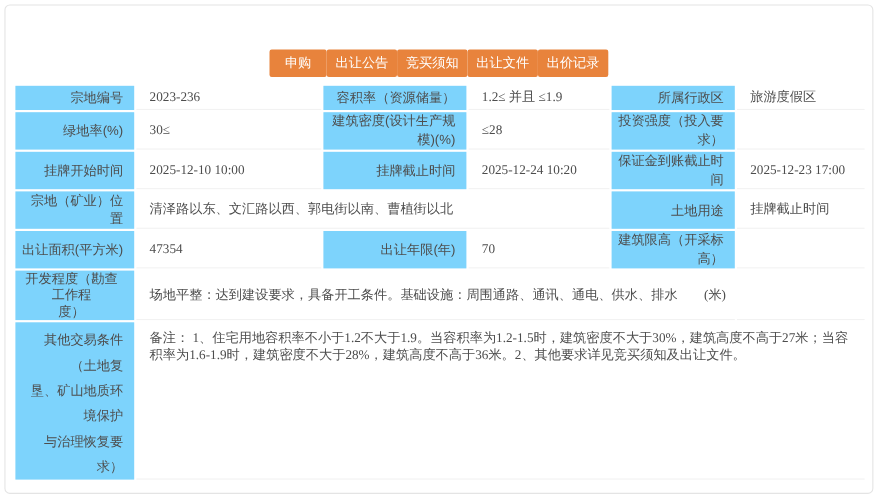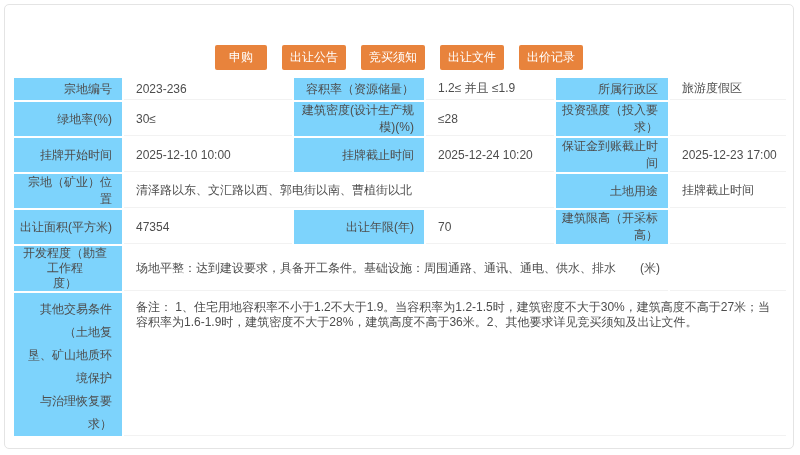--- a/index.html
+++ b/index.html
@@ -1,28 +1,28 @@
 <!DOCTYPE html>
 <html><head>
 <meta charset="utf-8">
 <style>
   html,body{margin:0;padding:0;background:#ffffff;}
   body{width:800px;height:455px;position:relative;font-family:"Liberation Sans",sans-serif;}
   .card{position:absolute;left:4px;top:4px;width:790px;height:445px;background:#fff;
         border:1px solid #e4e4e4;border-radius:5px;box-sizing:border-box;overflow:hidden;}
-  .toolbar{display:flex;justify-content:center;gap:15px;padding-top:40px;}
+  .toolbar{display:flex;justify-content:center;padding-top:40px;}
   .btn{background:#e8833c;color:#fff;font-size:12px;height:25px;line-height:25px;
        padding:0 8px;min-width:52px;box-sizing:border-box;text-align:center;border:none;
        border-radius:2px;cursor:pointer;font-family:"Liberation Sans",sans-serif;}
   table.detail{margin:6px 6px 0 7px;border-collapse:separate;border-spacing:2px;
        table-layout:fixed;width:776px;font-size:12px;color:#4d4d4d;}
   td{overflow:hidden;}
   td.lbl{background:#7dd3fc;text-align:right;padding:0 10px 0 4px;vertical-align:middle;}
   td.val{background:#ffffff;border-bottom:1px solid #f2f2f2;text-align:left;
-         padding:0 8px 0 12px;vertical-align:middle;}
+         padding:0 8px 0 12px;vertical-align:middle;font-family:Liberation Serif, serif;}
   tr.rw td{height:21px;}
   tr.rw7 td{height:33px;}
   tr.rw7 td.lbl{white-space:pre-line;line-height:15px;text-align:center;}
   tr.rw8 td{height:73px;vertical-align:top;}
   tr.rw8 td.lbl{white-space:pre-line;line-height:23px;padding-top:5px;}
   tr.rw8 td.val{line-height:15px;padding-top:7px;padding-right:14px;}
   .split{display:flex;justify-content:space-between;align-items:center;text-align:center;}
 </style>
 </head>
 <body>

